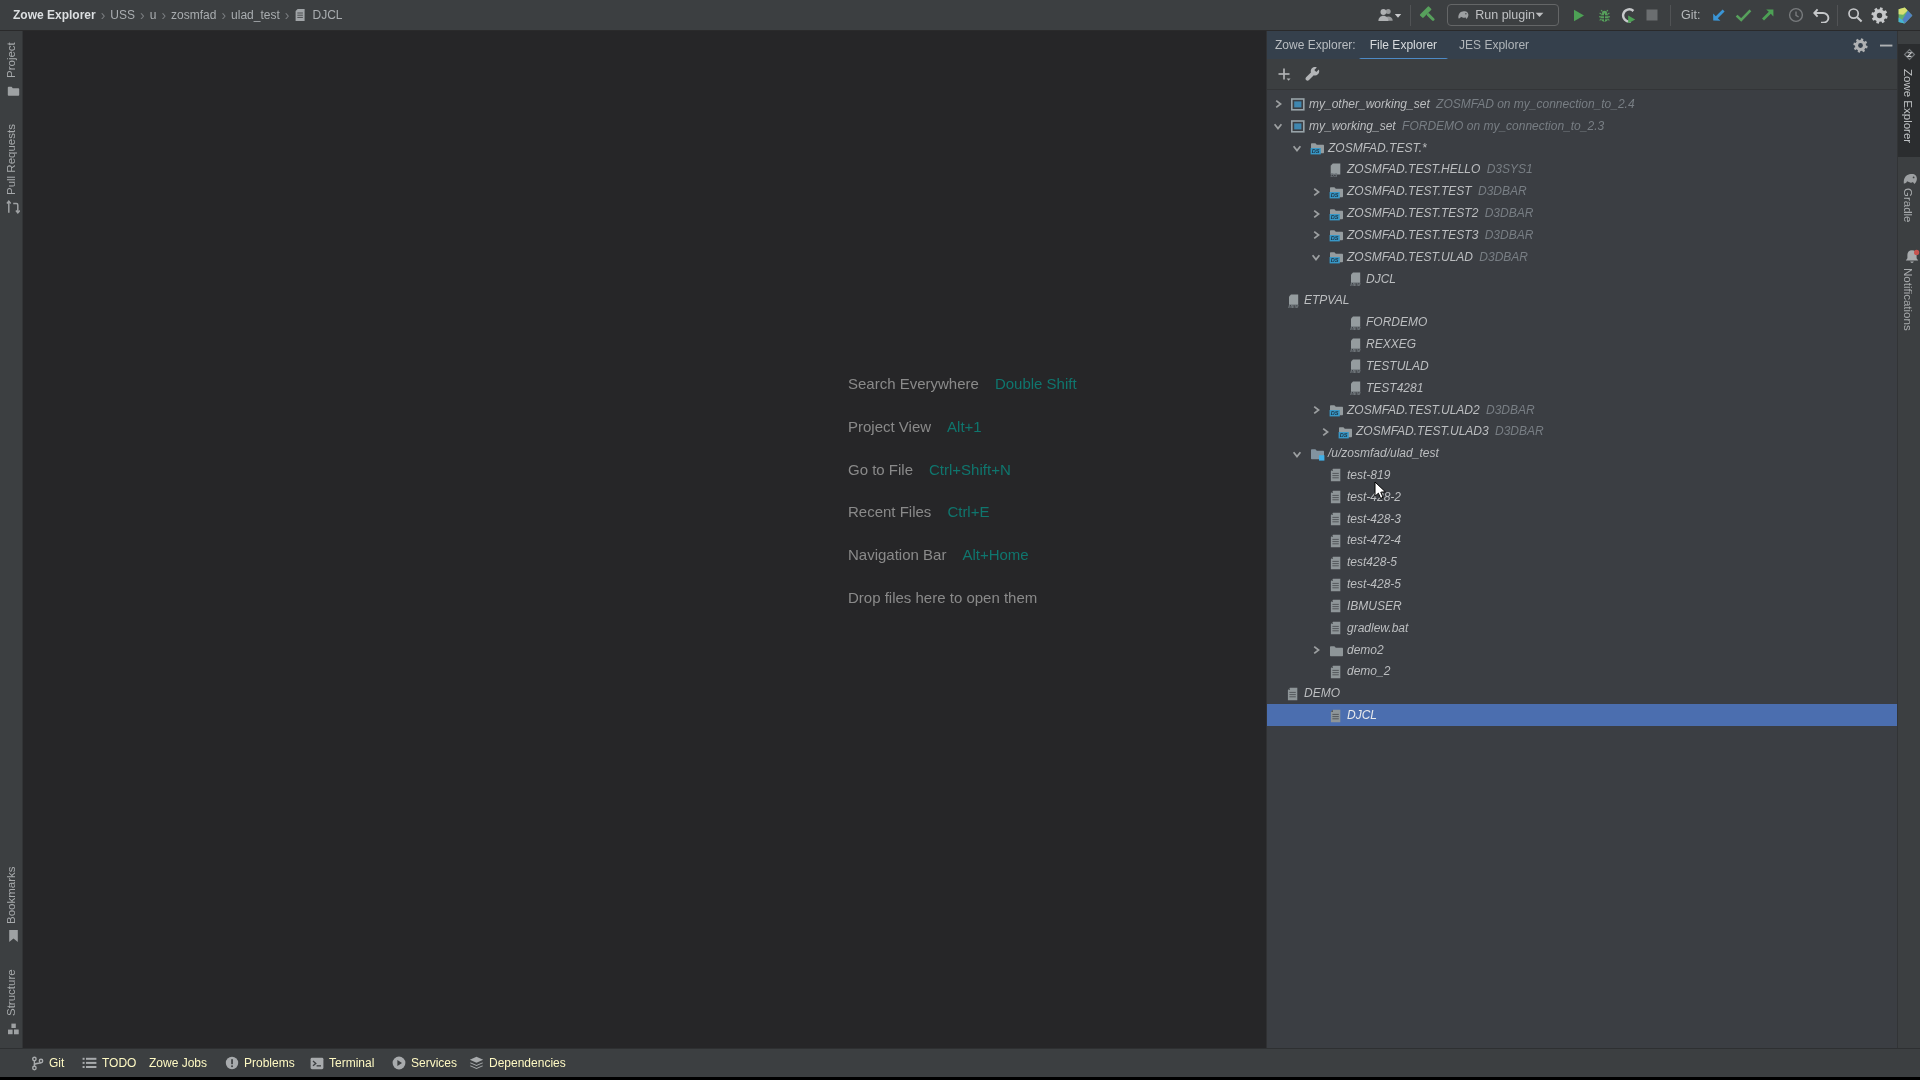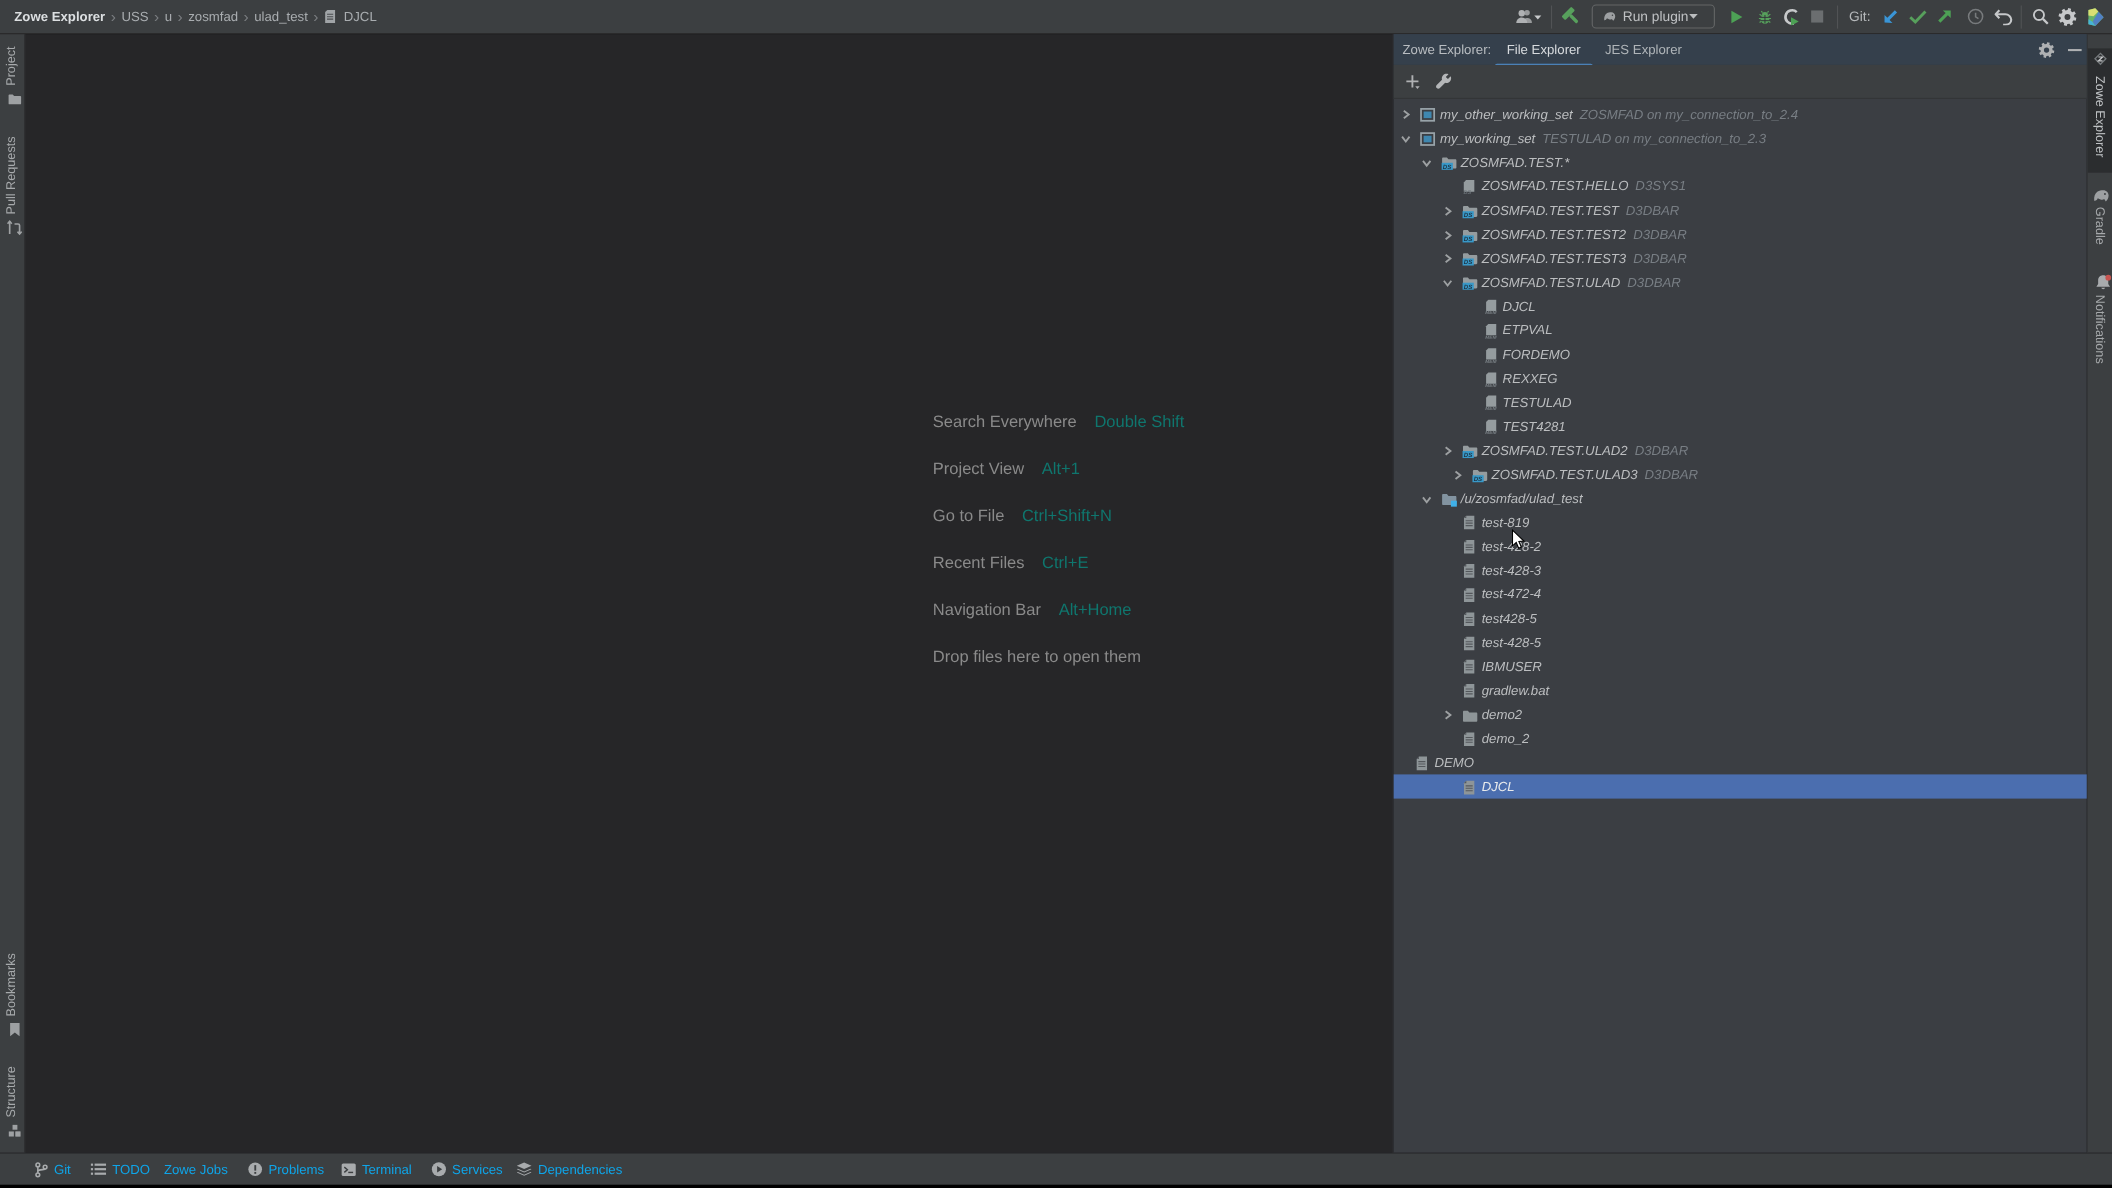--- a/index.html
+++ b/index.html
@@ -37,21 +37,21 @@
 #twtools { position:absolute; left:0; top:28px; width:630px; height:31px; background:#3c3f41; display:flex; align-items:center; border-bottom:1px solid #333537; }
 #twtools .ti { position:static; }
 #tree { position:absolute; left:0; top:62px; width:630px; height:955px; font-size:12px; color:#bcbec0; }
 .trow { display:flex; align-items:center; height:21.84px; white-space:nowrap;font-style:italic; }
 .trow.sel { background:#4b6eaf; color:#e8eaec; }
 .chv { width:19px; display:inline-flex; align-items:center; }
 .chv svg { margin-top:1px; }
 .tic { width:18px; display:inline-flex; align-items:center; margin-top:1px; }
 .dim { color:#787e84; margin-left:3px; }
 
-#statusbar { left:0; top:1048px; width:1920px; height:29px; background:#3c3f41; border-top:1px solid #2e3032; font-size:12px; color:#0ea5e9; }
+#statusbar { left:0; top:1048px; width:1920px; height:29px; background:#3c3f41; border-top:1px solid #2e3032; font-size:12px; color:#fef9c3; }
 .sbi { position:absolute; top:0; height:28px; display:flex; align-items:center; }
 .sbi svg { margin-right:5px; }
 </style></head><body>
 
 <div class="abs" id="titlebar">
   <div id="crumbs"><b>Zowe Explorer</b><span class="bsep">›</span>USS<span class="bsep">›</span>u<span class="bsep">›</span>zosmfad<span class="bsep">›</span>ulad_test<span class="bsep">›</span><span class="fic"><svg width="12" height="14" viewBox="0 0 12 14" style="">
           <path d="M3.6 1 H10.6 V13 H1.6 V3 z" fill="#a0a4a7"></path>
           <g stroke="#4a4d4f" stroke-width="1">
             <path d="M3.3 5 h5.6"></path>
             <path d="M3.3 7.2 h5.6"></path>
@@ -285,21 +285,21 @@
           <svg width="12" height="12" viewBox="0 0 12 12" style="">
             <path d="M2.6 4.2 L6 8.6 L9.4 4.2" stroke="#9da0a2" stroke-width="1.7" fill="none"></path>
           </svg>
         </span>
         <span class="tic">
           <svg width="14" height="13" viewBox="0 0 14 13" style="">
             <rect x="0.8" y="1.0" width="12.0" height="10.8" fill="none" stroke="#98a3a9" stroke-width="1.6"></rect>
             <rect x="3.2" y="3.4" width="7.2" height="6" fill="#3f87b0"></rect>
           </svg>
         </span>
-        <span class="tnm">my_working_set <span class="dim">TESTULAD on my_connection_to_2.3</span></span>
+        <span class="tnm">my_working_set <span class="dim">FORDEMO on my_connection_to_2.3</span></span>
       </div>
 <div class="trow" style="padding-left:24.0px">
         <span class="chv">
           <svg width="12" height="12" viewBox="0 0 12 12" style="">
             <path d="M2.6 4.2 L6 8.6 L9.4 4.2" stroke="#9da0a2" stroke-width="1.7" fill="none"></path>
           </svg>
         </span>
         <span class="tic">
           <svg width="15" height="14" viewBox="0 0 15 14" style="">
             <g fill="#959c9f">
@@ -392,21 +392,21 @@
 <div class="trow" style="padding-left:62.0px">
         <span class="chv"></span>
         <span class="tic">
           <svg width="14" height="14" viewBox="0 0 14 14" style="">
             <path d="M5 0.6 H12.2 V10.8 H3 V2.6 z" fill="#959c9f"></path>
             <text x="2.2" y="13.8" font-size="4.4" font-weight="bold" fill="#7a8186" font-family="Liberation Sans">MEM</text>
           </svg>
         </span>
         <span class="tnm">DJCL</span>
       </div>
-<div class="trow" style="padding-left:62.0px">
+<div class="trow" style="">
         <span class="chv"></span>
         <span class="tic">
           <svg width="14" height="14" viewBox="0 0 14 14" style="">
             <path d="M5 0.6 H12.2 V10.8 H3 V2.6 z" fill="#959c9f"></path>
             <text x="2.2" y="13.8" font-size="4.4" font-weight="bold" fill="#7a8186" font-family="Liberation Sans">MEM</text>
           </svg>
         </span>
         <span class="tnm">ETPVAL</span>
       </div>
 <div class="trow" style="padding-left:62.0px">

